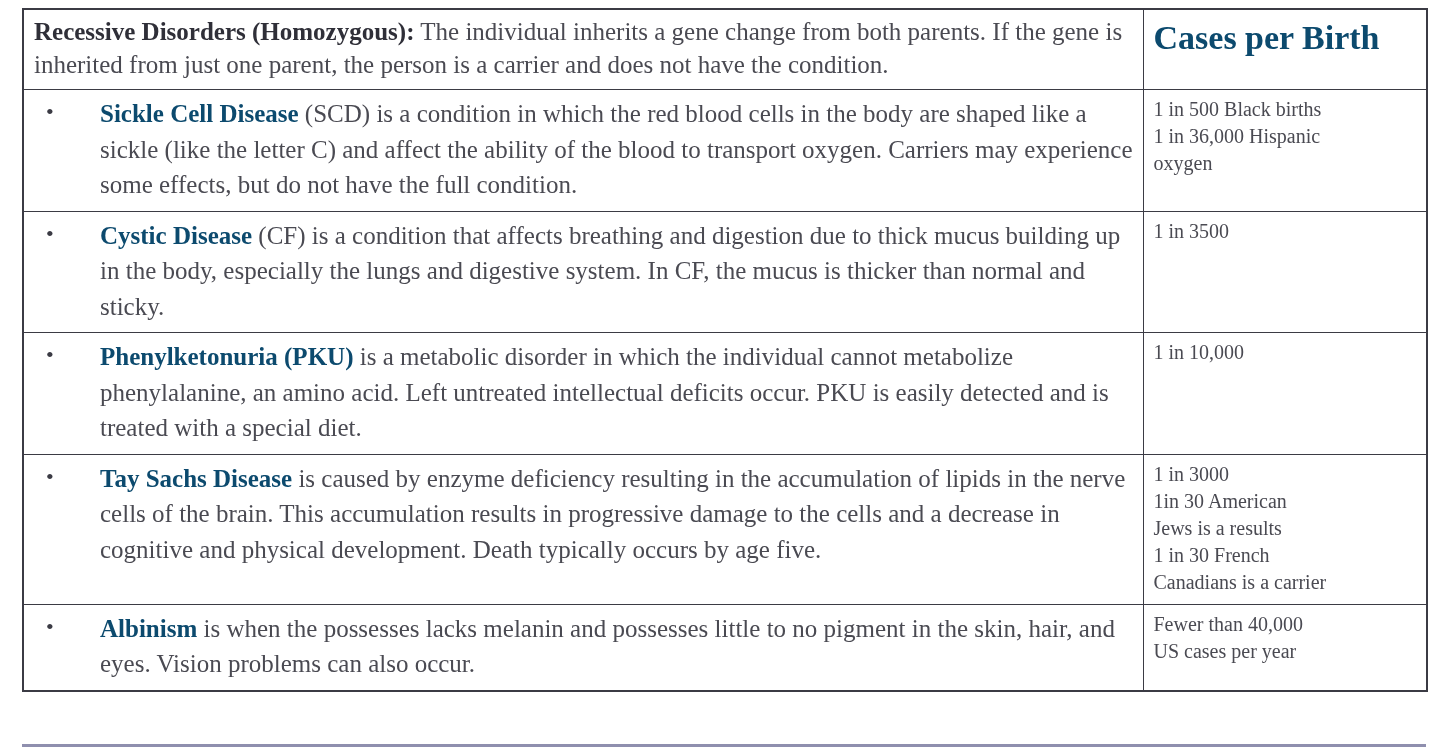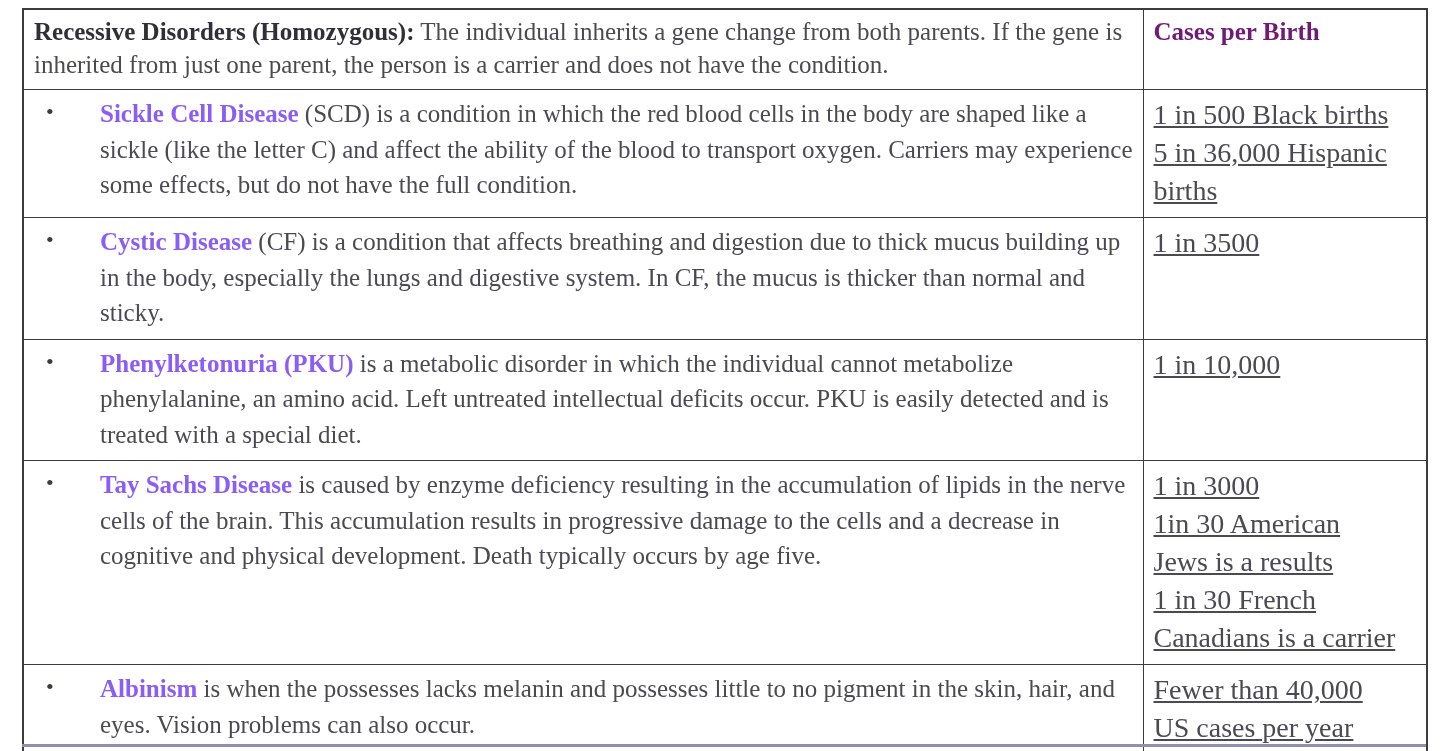--- a/index.html
+++ b/index.html
@@ -38,22 +38,22 @@
   .header-cell {
     font-size: 25px;
     line-height: 1.3;
   }
   .header-cell .strong {
     font-weight: bold;
     color: #2f2f38;
   }
   .header-rate {
     font-weight: bold;
-    font-size: 25px;
-    color: #701a75;
+    font-size: 34px;
+    color: #0c4a6e;
     line-height: 1.3;
   }
   .bullet-row td.desc-cell {
     padding-left: 8px;
   }
   .bullet-flex {
     display: flex;
     align-items: flex-start;
   }
   .bullet-dot {
@@ -63,26 +63,25 @@
     padding-left: 14px;
     color: #3b3b44;
   }
   .bullet-text {
     flex: 1 1 auto;
     font-size: 25px;
     line-height: 1.42;
   }
   .bullet-text .name {
     font-weight: bold;
-    color: #8b5cf6;
+    color: #0c4a6e;
   }
   .rate-cell {
-    font-size: 28px;
+    font-size: 20px;
     line-height: 1.35;
-    text-decoration: underline;
   }
   .rate-cell div {
     white-space: nowrap;
   }
   .bottom-rule {
     position: absolute;
     left: 22px;
     top: 744px;
     width: 1404px;
     height: 3px;
@@ -108,22 +107,22 @@
 
       <tr class="bullet-row">
         <td class="desc-cell">
           <div class="bullet-flex">
             <span class="bullet-dot">•</span>
             <span class="bullet-text"><span class="name">Sickle Cell Disease</span><span> (SCD) is a condition in which the red blood cells in the body are shaped like a sickle (like the letter C) and affect the ability of the blood to transport oxygen.   Carriers may experience some effects, but do not have the full condition.</span></span>
           </div>
         </td>
         <td class="rate-cell">
           <div>1 in 500 Black births</div>
-          <div>5 in 36,000 Hispanic</div>
-          <div>births</div>
+          <div>1 in 36,000 Hispanic</div>
+          <div>oxygen</div>
         </td>
       </tr>
 
       <tr class="bullet-row">
         <td class="desc-cell">
           <div class="bullet-flex">
             <span class="bullet-dot">•</span>
             <span class="bullet-text"><span class="name">Cystic Disease</span><span> (CF) is a condition that affects breathing and digestion due to thick mucus building up in the body, especially the lungs and digestive system.  In CF, the mucus is thicker than normal and sticky.</span></span>
           </div>
         </td>

